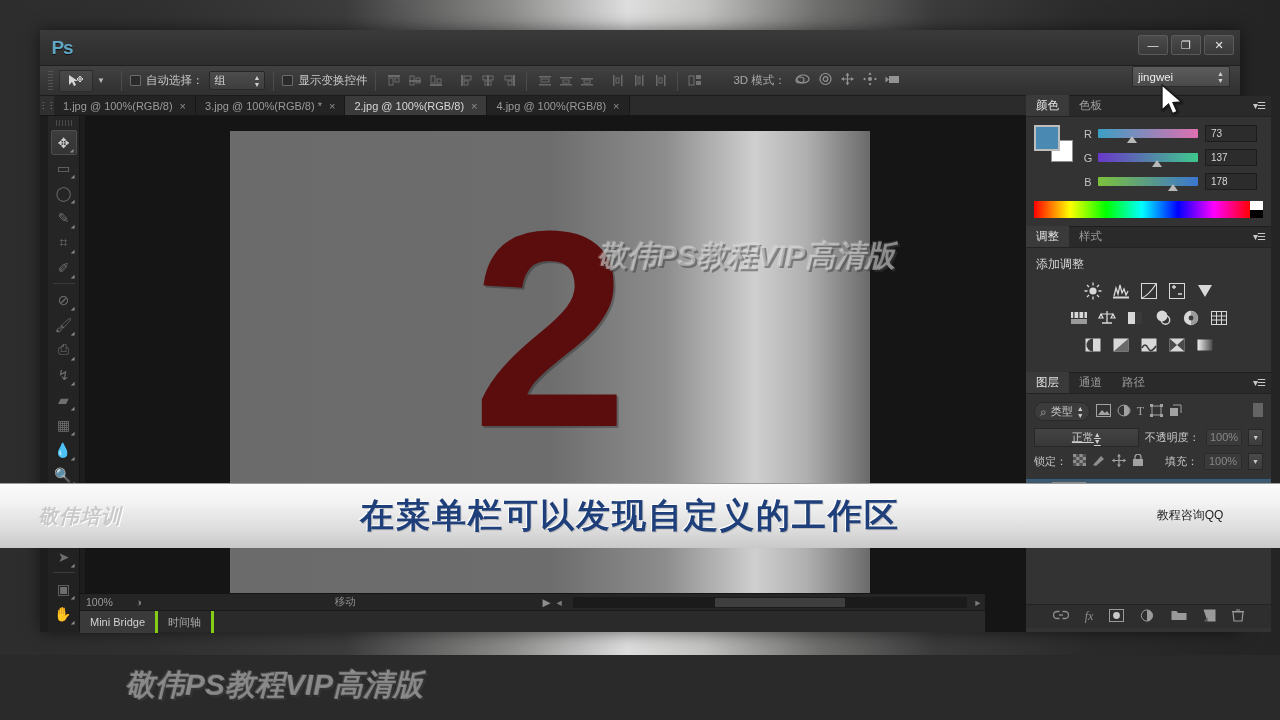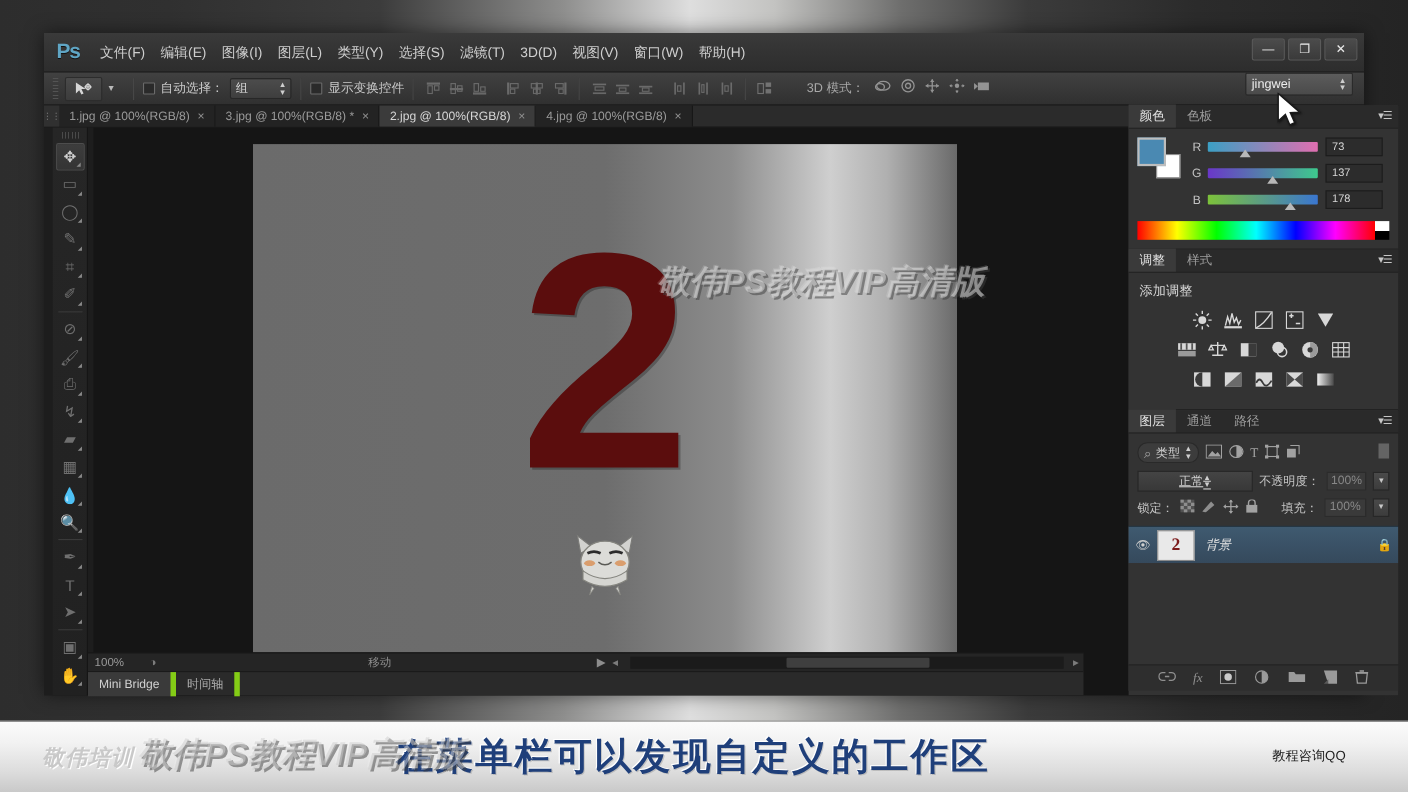--- a/index.html
+++ b/index.html
@@ -1,21 +1,21 @@
 <!DOCTYPE html>
 <html><head>
 <meta charset="utf-8">
 <style>
   * { box-sizing: border-box; margin: 0; padding: 0; }
   html, body {
     width: 1280px; height: 720px; overflow: hidden;
     font-family: "Liberation Sans", "DejaVu Sans", sans-serif;
     background: #2a2a2a;
   }
-  #root { position: relative; width: 1280px; height: 720px; }
+  #root { position: relative; width: 1280px; height: 548px; }
 
   
   .desktop {
     position: absolute; inset: 0;
     background:
       linear-gradient(to right,
         #2f2f2f 0%, #323232 10%, #3a3a3a 26%, #888887 41%,
         #d9d9d6 50%, #b5b5b2 56%, #6a6a69 64%, #3a3a3a 74%,
         #2c2c2c 84%, #262626 100%);
   }
@@ -174,21 +174,21 @@
   .canvas-right-col {
     position:absolute; right:0; top:0; width:28px; height:100%;
     background:#262626; border-left:1px solid #141414;
   }
   .crc-grip { height:12px; display:flex;align-items:center;justify-content:flex-end;padding-right:4px;color:#8a8a8a;font-size:8px;}
   .crc-btn { width:26px; height:30px; margin:4px 1px; background:#2e2e2e; border:1px solid #3a3a3a;
     display:flex;align-items:center;justify-content:center;color:#9d9d9d;font-size:12px;}
   .sb-zoom { width:50px; padding-left:6px; }
   .sb-icon { width:18px; text-align:center; color:#7d7d7d; }
   .sb-info { flex:1; text-align:center; color:#8d8d8d; }
-  .bd-tab { font-size:11px; color:#a9a9a9; padding:0 10px; line-height:22px; border-right:5px solid #84cc16;}
+  .bd-tab { font-size:11px; color:#a9a9a9; padding:0 10px; line-height:22px; border-right:3px solid #84cc16;}
   .bd-tab.active { background:#3a3a3a; color:#d2d2d2; }
 
   
   .panels { position:absolute; left:955px; top:66px; width:245px; height:536px; background:#333333;margin-left:31px; }
   .panel { background:#333333; border-bottom:1px solid #1e1e1e; }
   .panel-tabs {
     display:flex; align-items:flex-end; height:21px; background:#2a2a2a; position:relative;
     border-bottom:1px solid #232323;
   }
   .ptab { font-size:11.5px; color:#9e9e9e; padding:3px 10px 3px 10px; }
@@ -276,33 +276,20 @@
 
 <div id="root">
 
   <div class="desktop"></div>
   <div class="desktop-top"></div>
 
   <div class="ps-window">
 
     <div class="titlebar">
       <div class="ps-logo">Ps</div>
-      <div class="menu" id="menu-host">
-          <div class="menu-item">文件(F)</div>
-          <div class="menu-item">编辑(E)</div>
-          <div class="menu-item">图像(I)</div>
-          <div class="menu-item">图层(L)</div>
-          <div class="menu-item">类型(Y)</div>
-          <div class="menu-item">选择(S)</div>
-          <div class="menu-item">滤镜(T)</div>
-          <div class="menu-item">3D(D)</div>
-          <div class="menu-item">视图(V)</div>
-          <div class="menu-item">窗口(W)</div>
-          <div class="menu-item">帮助(H)</div>
-        </div>
       <div class="winbtns">
         <div class="winbtn">—</div>
         <div class="winbtn">❐</div>
         <div class="winbtn">✕</div>
       </div>
     </div>
 
     <div class="optionsbar">
       <div class="grip"></div>
       <div class="opt-tool">

